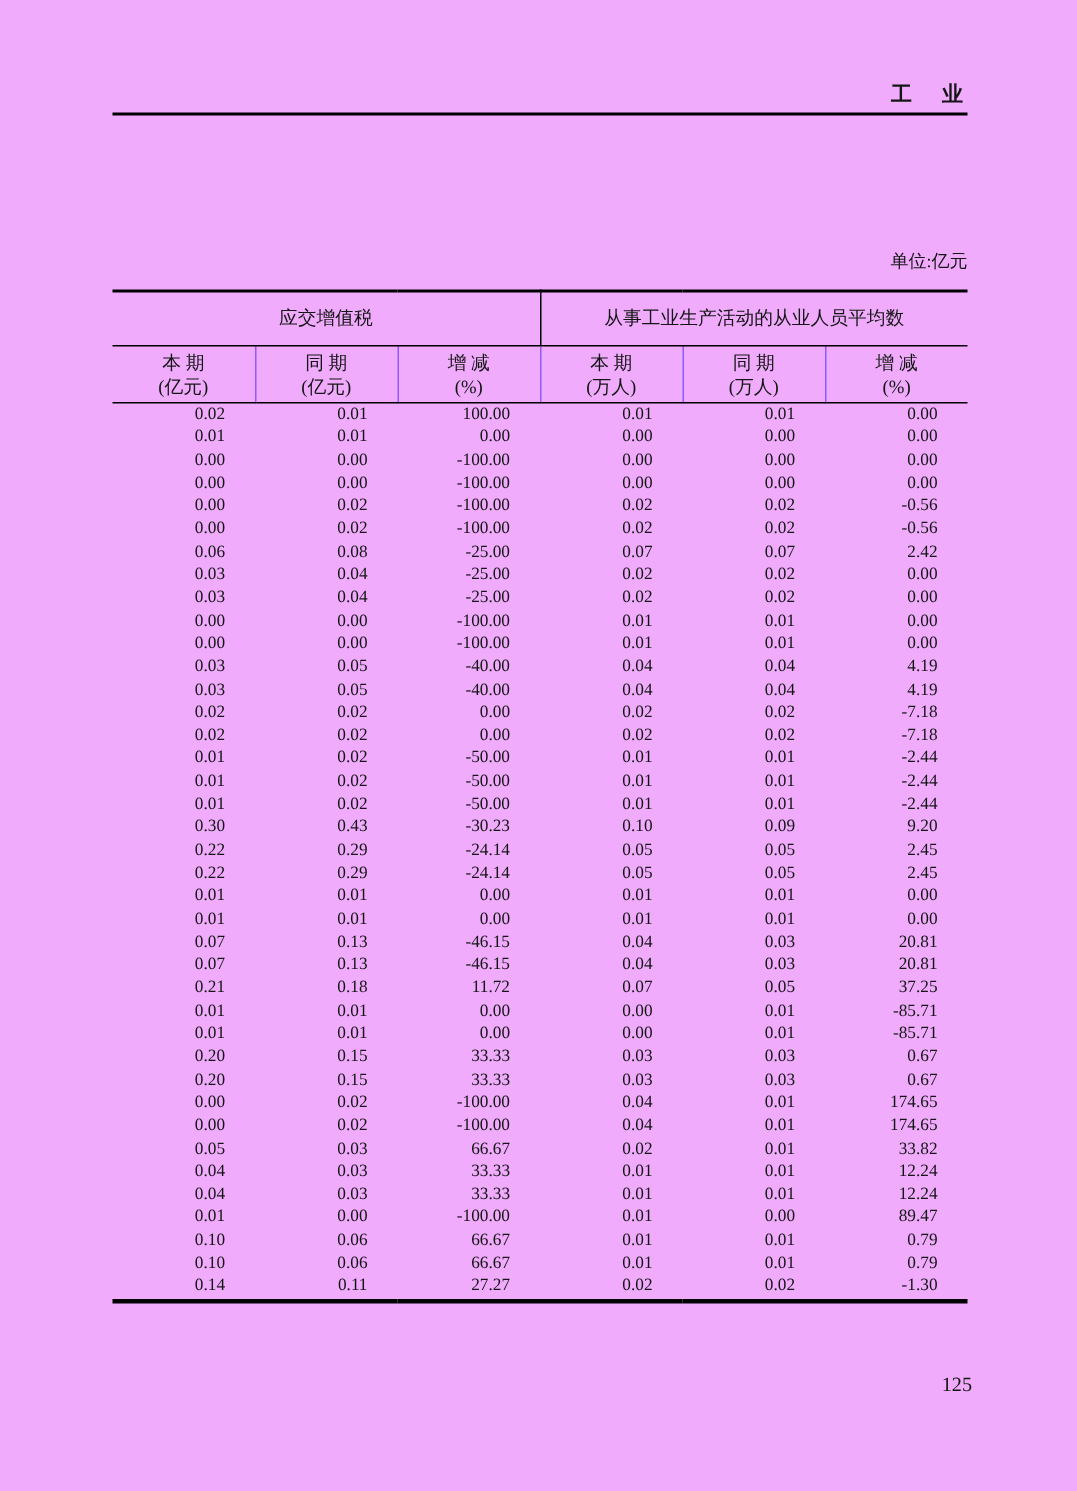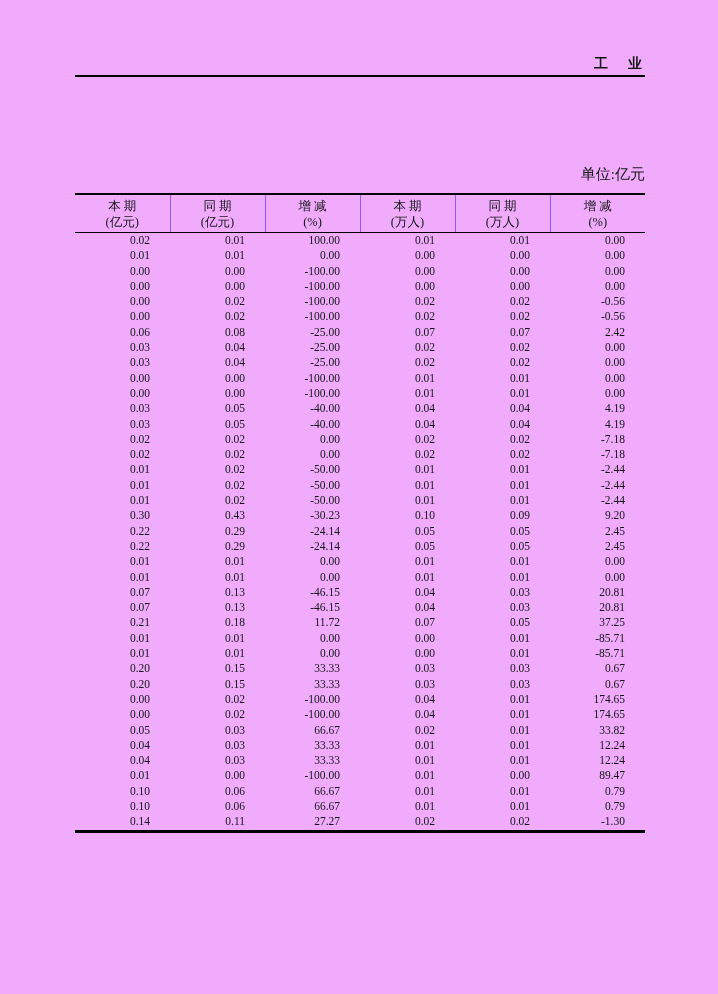--- a/index.html
+++ b/index.html
@@ -21,21 +21,21 @@
     position:absolute; top:75px; left:75px; width:570px; height:2px;
     background:#000;
   }
   .doc-title {
     position:absolute; top:119px; left:72px;
     font-size:23px; letter-spacing:9px; line-height:32px;
     font-weight:normal; white-space:nowrap;
   }
   .unit-label {
     position:absolute; top:165px; left:75px; width:570px;
-    text-align:right; font-size:15px; line-height:18px;
+    text-align:right; font-size:12px; line-height:18px;
   }
   table.report {
     position:absolute; top:193px; left:75px; width:570px;
     border-collapse:collapse; table-layout:fixed;
     border-top:2px solid #000;
     border-bottom:3px solid #000;
   }
   table.report col { width:95px; }
   table.report thead th {
     font-weight:normal; font-size:12.5px; text-align:center;
@@ -76,20 +76,24 @@
   <table class="report">
     <colgroup>
       <col>
         <col>
         <col>
         <col>
         <col>
         <col>
     </colgroup>
     <thead>
+      <tr class="group-row">
+        <th colspan="3" class="group-left">应交增值税</th>
+        <th colspan="3">从事工业生产活动的从业人员平均数</th>
+      </tr>
       <tr class="sub-row">
         <th>
           <div>本 期</div>
           <div>(亿元)</div>
         </th>
         <th>
           <div>同 期</div>
           <div>(亿元)</div>
         </th>
         <th>
@@ -419,14 +423,15 @@
           <td>0.14</td>
           <td>0.11</td>
           <td>27.27</td>
           <td>0.02</td>
           <td>0.02</td>
           <td>-1.30</td>
         </tr>
       </tbody>
   </table>
 
+  <div class="page-number">125</div>
 
 </div>
 
 </body></html>

